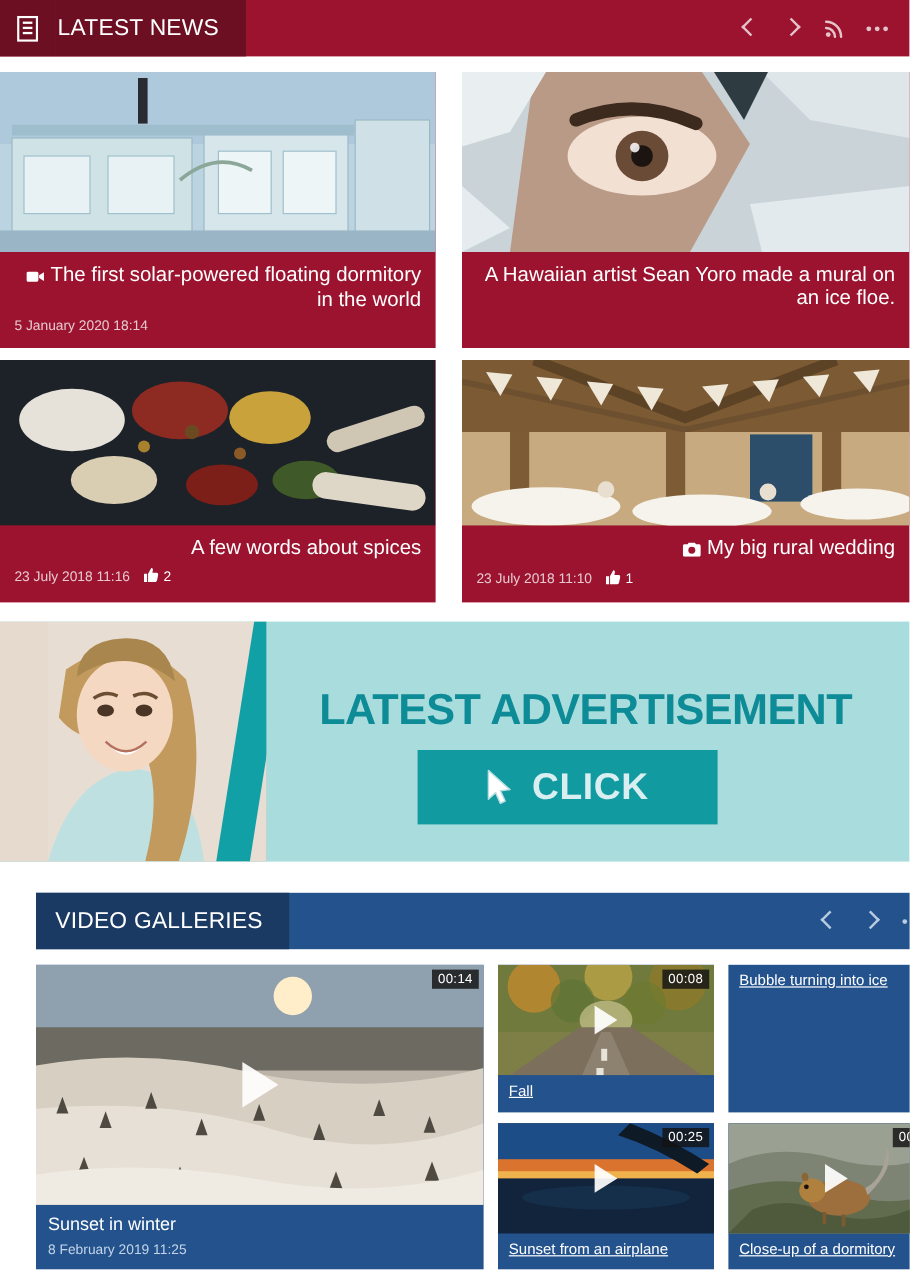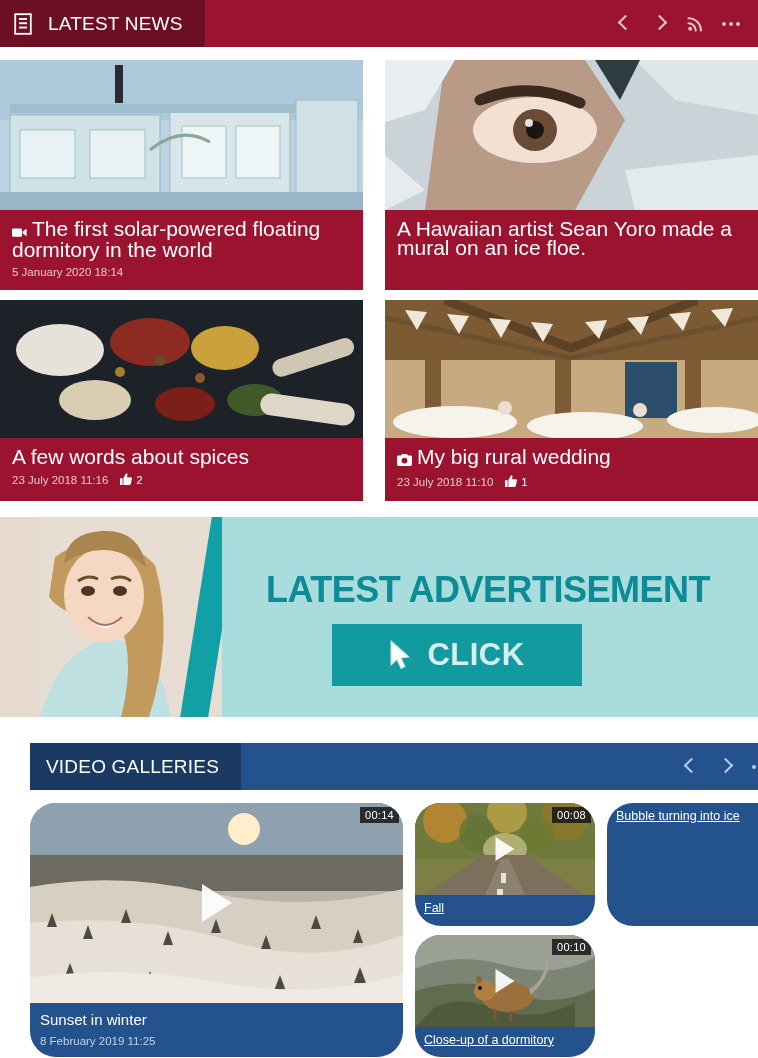--- a/index.html
+++ b/index.html
@@ -92,24 +92,25 @@
     display:block;
     background-size: cover;
     background-position: center;
   }
   .news-card.tall .thumb { height: 150px; }
   .news-card .cap {
     padding: 9px 12px 12px 12px;
     color: #ffffff;
   }
   .news-card .cap-title {
-    font-size: 21px;
+    font-size: 17px;
     line-height: 19px;
     font-weight: 400;
     display: block;
+    text-align: right;
   }
   .news-card .cap-meta {
     margin-top: 7px;
     font-size: 11.5px;
     color: #e7c9d1;
     display: flex;
     align-items: center;
     gap: 6px;
   }
   .news-card .cap-meta .likes { display:inline-flex; align-items:center; gap:4px; margin-left:6px; color:#fff; }
@@ -137,21 +138,21 @@
   }
   .ad .adtext {
     position:absolute; left:228px; top:52px; width:520px;
     text-align:center;
     color:#0d8b96;
     font-size: 36px;
     font-weight: 700;
     letter-spacing: -.5px;
   }
   .ad .adbtn {
-    position:absolute; left:332px; top:107px; width:250px; height:62px;
+    position:absolute; left:348px; top:107px; width:250px; height:62px;
     background:#119aa0;
     display:flex; align-items:center; justify-content:center; gap:16px;
     color:#d9eef0; font-size:31px; font-weight:700; letter-spacing:.5px;
   }
   .cursor-ico { width:22px; height:30px; display:block; }
 
   
   .face { position:absolute; inset:0; }
 
   
@@ -161,21 +162,20 @@
     grid-template-columns: 373px 180px 180px;
     column-gap: 12px;
     row-gap: 9px;
     padding-top: 13px;
   }
   .vid {
     position: relative;
     background: #23528c;
     overflow: hidden;
     cursor: pointer;
-    border-radius: 26px;
   }
   .vid.main { grid-row: span 2; }
   .vid .vthumb {
     position: relative;
     width: 100%;
     background-size: cover; background-position: center;
   }
   .vid.main .vthumb { height: 200px; }
   .vid.small .vthumb { height: 92px; }
   .vid .dur {
@@ -483,20 +483,38 @@
           <span class="vtitle">Fall</span>
         </div>
       </div>
 
       <div class="vid small">
         <div class="vcap">
           <span class="vtitle">Bubble turning into ice</span>
         </div>
       </div>
 
+      <div class="vid small">
+        <div class="vthumb">
+          <svg width="180" height="92" viewBox="0 0 180 92" aria-hidden="true" style="display:block">
+            <rect width="180" height="92" fill="#123055"></rect>
+            <rect width="180" height="34" fill="#1d4d86"></rect>
+            <rect y="30" width="180" height="12" fill="#d9732e"></rect>
+            <rect y="40" width="180" height="8" fill="#f0b24c"></rect>
+            <rect y="46" width="180" height="46" fill="#11243b"></rect>
+            <path d="M110 0 q36 14 66 34 l-10 8 q-34 -22 -66 -32z" fill="#0e1a26"></path>
+            <ellipse cx="90" cy="62" rx="70" ry="10" fill="#16314d" opacity=".8"></ellipse>
+          </svg>
+          <span class="dur">00:25</span>
+          <span class="play"></span>
+        </div>
+        <div class="vcap">
+          <span class="vtitle">Sunset from an airplane</span>
+        </div>
+      </div>
 
       <div class="vid small">
         <div class="vthumb">
           <svg width="180" height="92" viewBox="0 0 180 92" aria-hidden="true" style="display:block">
             <rect width="180" height="92" fill="#8d9285"></rect>
             <path d="M0 0 H180 V40 H0Z" fill="#9aa092"></path>
             <path d="M0 34 q40 -18 90 -4 q50 14 90 -8 V92 H0Z" fill="#7d8474"></path>
             <path d="M0 56 q50 -16 96 2 q44 16 84 -4 V92 H0Z" fill="#616b4e"></path>
             <path d="M20 72 q30 -12 60 2 q40 14 80 -6 V92 H0Z" fill="#4f5a3c"></path>
             <ellipse cx="92" cy="62" rx="26" ry="15" fill="#9d6f3d"></ellipse>

